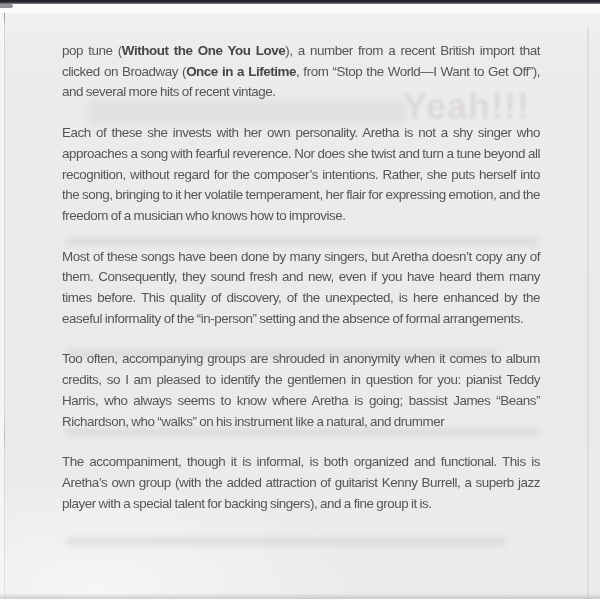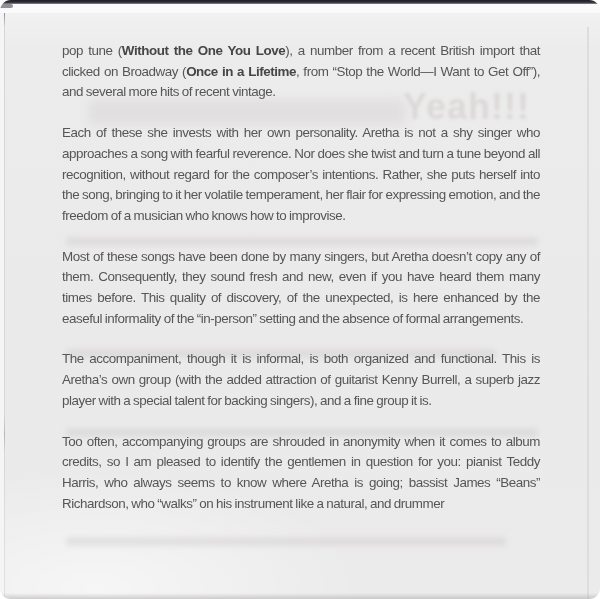--- a/index.html
+++ b/index.html
@@ -2,21 +2,20 @@
 <html><head>
 <meta charset="utf-8">
 <style>
   html,body{margin:0;padding:0;background:#ffffff;}
   .scan{
     position:relative;
     width:600px;height:599px;
     background:#fbfafa;
     overflow:hidden;
     font-family:"Liberation Sans","DejaVu Sans",sans-serif;
-    border-radius:11px;
   }
   .top-edge{
     position:absolute;top:0;left:0;width:600px;height:4px;
     background:linear-gradient(180deg,#1f1f28 0%,#2c2c36 55%,#8a8a92 100%);
   }
   .top-notch{
     position:absolute;top:4px;left:0;width:13px;height:4px;
     background:#77777f;border-radius:0 2px 2px 0;opacity:.8;
   }
   .paper{
@@ -87,23 +86,23 @@
     <div class="ghost-line gl-3"></div>
     <div class="ghost-line gl-4"></div>
 
     <div class="text-block">
       <p><span>pop tune (</span><b>Without the One You Love</b><span>), a number from a recent British import that clicked on Broadway (</span><b>Once in a Lifetime</b><span>, from “Stop the World—I Want to Get Off”), and several more hits of recent vintage.</span></p>
 
       <p><span>Each of these she invests with her own personality. Aretha is not a shy singer who approaches a song with fearful reverence. Nor does she twist and turn a tune beyond all recognition, without regard for the composer’s intentions. Rather, she puts herself into the song, bringing to it her volatile temperament, her flair for expressing emotion, and the freedom of a musician who knows how to improvise.</span></p>
 
       <p><span>Most of these songs have been done by many singers, but Aretha doesn’t copy any of them. Consequently, they sound fresh and new, even if you have heard them many times before. This quality of discovery, of the unexpected, is here enhanced by the easeful informality of the “in-person” setting and the absence of formal arrangements.</span></p>
 
+      <p><span>Too often, accompanying groups are shrouded in anonymity when it comes to album credits, so I am pleased to identify the gentlemen in question for you: pianist Teddy Harris, who always seems to know where Aretha is going; bassist James “Beans” Richardson, who “walks” on his instrument like a natural, and drummer</span></p>
+
       <p><span>The accompaniment, though it is informal, is both organized and functional. This is Aretha’s own group (with the added attraction of guitarist Kenny Burrell, a superb jazz player with a special talent for backing singers), and a fine group it is.</span></p>
-
-      <p><span>Too often, accompanying groups are shrouded in anonymity when it comes to album credits, so I am pleased to identify the gentlemen in question for you: pianist Teddy Harris, who always seems to know where Aretha is going; bassist James “Beans” Richardson, who “walks” on his instrument like a natural, and drummer</span></p>
     </div>
 
     <div class="left-strip"></div>
     <div class="left-line"></div>
     <div class="right-crease"></div>
     <div class="bottom-edge"></div>
   </div>
 </div>
 
 </body></html>

